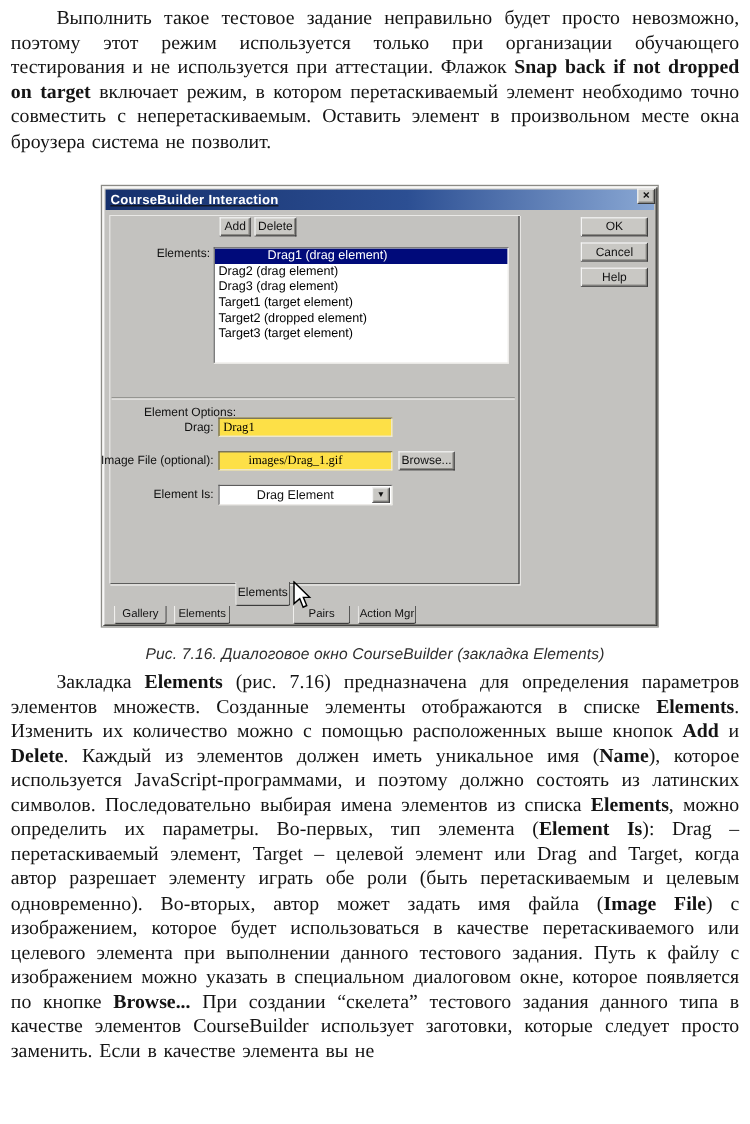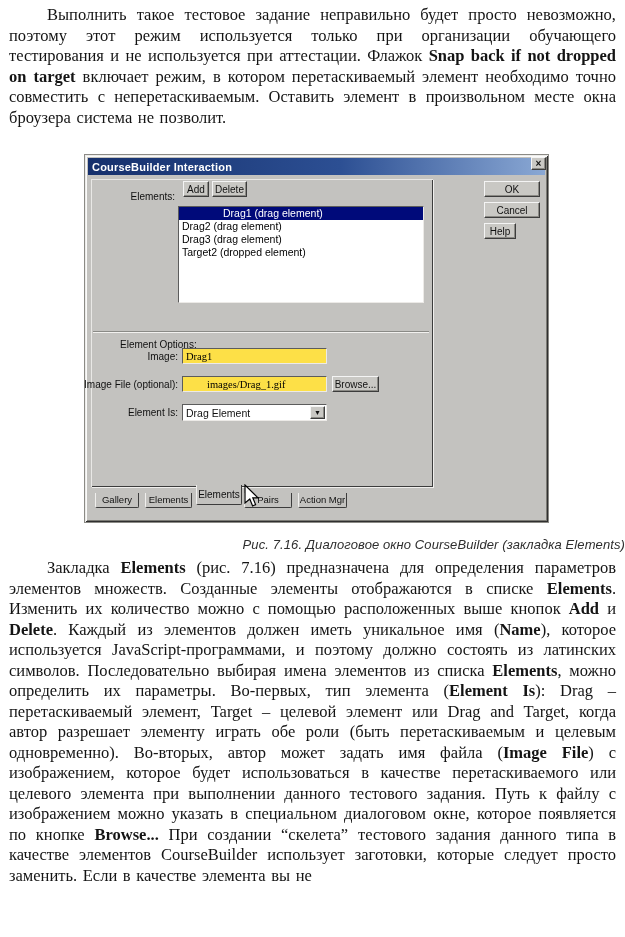--- a/index.html
+++ b/index.html
@@ -14,37 +14,37 @@
   
   .textblock{position:absolute;left:9px;right:9px;}
   .top-text{top:5px;}
   .bottom-text{top:558px;}
   p.para{
     font-size:16.5px;line-height:20.5px;text-align:justify;
     text-indent:38px;word-spacing:1.5px;
   }
   p.para b{font-weight:700;}
   .caption{
-    position:absolute;top:537px;left:0;width:625px;text-align:right;
+    position:absolute;top:537px;left:0;width:625px;text-align:center;
     font-family:"Liberation Sans", sans-serif;font-style:italic;
     font-size:13px;color:#2e2e2e;letter-spacing:.1px;
   }
   
   .dialog{
     position:absolute;left:85px;top:155px;width:463px;height:367px;
     background:var(--dlg);
     box-shadow:inset 1px 1px 0 #eceBe9, inset -1px -1px 0 #2f2f2f,
                inset 2px 2px 0 #fbfbfa, inset -2px -2px 0 #7b7a74;
     outline:1px solid #8b8a85;
     font-family:"Liberation Sans", sans-serif;font-size:10.5px;color:#101010;
   }
   .titlebar{
     position:absolute;left:3px;top:3px;right:3px;height:17px;
     background:linear-gradient(90deg,var(--tb1) 0%,#2c4f93 55%,var(--tb2) 100%);
-    display:flex;align-items:center;
+    display:flex;align-items:center;text-decoration:underline;
   }
   .title{
     color:#fff;font-weight:700;font-size:11px;padding-left:4px;letter-spacing:.2px;
     white-space:nowrap;
   }
   .closebtn{
     position:absolute;top:2px;right:2px;width:15px;height:13px;
     background:#c9c8c4;border:1px solid;border-color:#f4f4f4 #3c3c3c #3c3c3c #f4f4f4;
     box-shadow:inset -1px -1px 0 #8b8a85;
     font:bold 10px/10px "Liberation Sans", sans-serif;color:#111;
@@ -78,55 +78,55 @@
   }
   .field{
     position:absolute;height:16px;background:#fde047;
     border:1px solid;border-color:#5c5c5c #eceae7 #eceae7 #5c5c5c;
     font-family:Liberation Serif, serif;font-size:10.5px;color:#000;
     padding:0 0 0 3px;
   }
   .combo{
     position:absolute;left:97px;top:249px;width:145px;height:17px;background:#fff;
     border:1px solid;border-color:#5c5c5c #eceae7 #eceae7 #5c5c5c;
-    display:flex;align-items:center;cursor:default;
+    display:flex;align-items:center;cursor:default;padding-left:28px;
   }
   .combo-value{font-size:10.5px;padding-left:3px;flex:1;white-space:nowrap;}
   .combo-arrow{
     width:15px;height:13px;margin-right:1px;background:#c9c8c4;
     border:1px solid;border-color:#f4f4f4 #3c3c3c #3c3c3c #f4f4f4;
     box-shadow:inset -1px -1px 0 #8b8a85;
     font-size:7px;line-height:11px;text-align:center;color:#111;
   }
   .tabs{position:absolute;left:10px;top:330px;height:22px;white-space:nowrap;z-index:4;}
   .tab{
-    display:inline-block;vertical-align:top;height:15px;margin-top:8px;
+    display:inline-block;vertical-align:top;height:15px;margin-top:20px;
     background:var(--dlg);border:1px solid;border-color:var(--dlg) #3c3c3c #3c3c3c #f0efed;
     border-top:none;border-radius:0 0 2px 2px;
     font-family:"Liberation Sans", sans-serif;font-size:9.5px;color:#111;
     text-align:center;line-height:14px;padding:0;cursor:default;
   }
   .tab:nth-child(1){width:44px;margin-right:6px;}
   .tab:nth-child(2){width:47px;margin-right:4px;}
   .tab:nth-child(3){width:46px;margin-right:2px;}
   .tab:nth-child(4){width:48px;margin-right:6px;}
   .tab:nth-child(5){width:49px;}
   .tab.active{
     height:20px;margin-top:0;position:relative;z-index:6;
     font-size:10px;line-height:18px;
   }
   .cursor{position:absolute;left:158px;top:329px;z-index:50;}
   
   .add-btn{left:98px;top:26px;width:26px;height:16px;}
   .del-btn{left:127px;top:26px;width:35px;height:16px;}
   .ok-btn{left:399px;top:26px;width:56px;height:16px;}
   .cancel-btn{left:399px;top:47px;width:56px;height:16px;}
-  .help-btn{left:399px;top:68px;width:32px;height:16px;}
+  .help-btn{left:399px;top:68px;width:56px;height:16px;}
   .browse-btn{left:247px;top:221px;width:47px;height:16px;}
-  .elements-lbl{right:373px;top:36px;}
+  .elements-lbl{right:373px;top:51px;}
   .options-lbl{left:35px;top:184px;}
   .name-lbl{right:370px;top:196px;}
   .imgfile-lbl{right:370px;top:224px;margin-left:44px;}
   .elis-lbl{right:370px;top:252px;text-align:right;}
   .name-field{left:97px;top:193px;width:145px;}
   .img-field{left:97px;top:221px;width:145px;padding-left:24px;}
 </style>
 </head>
 <body>
 
@@ -145,28 +145,30 @@
   <div class="panel"></div>
 
   <button class="btn add-btn">Add</button>
   <button class="btn del-btn">Delete</button>
 
   <span class="lbl elements-lbl">Elements:</span>
   <div class="listbox">
       <div class="list-item selected">Drag1 (drag element)</div>
       <div class="list-item">Drag2 (drag element)</div>
       <div class="list-item">Drag3 (drag element)</div>
+      <div class="list-item">Target1 (target element)</div>
       <div class="list-item">Target2 (dropped element)</div>
+      <div class="list-item">Target3 (target element)</div>
     </div>
 
   <div class="divider"></div>
 
   <span class="lbl options-lbl">Element Options:</span>
 
-  <span class="lbl name-lbl">Image:</span>
+  <span class="lbl name-lbl">Drag:</span>
   <input class="field name-field" value="Drag1" style="">
 
   <span class="lbl imgfile-lbl">Image File (optional):</span>
   <input class="field img-field" value="images/Drag_1.gif" style="">
   <button class="btn browse-btn">Browse...</button>
 
   <span class="lbl elis-lbl">Element Is:</span>
   <div class="combo">
     <span class="combo-value">Drag Element</span>
     <span class="combo-arrow">▼</span>

